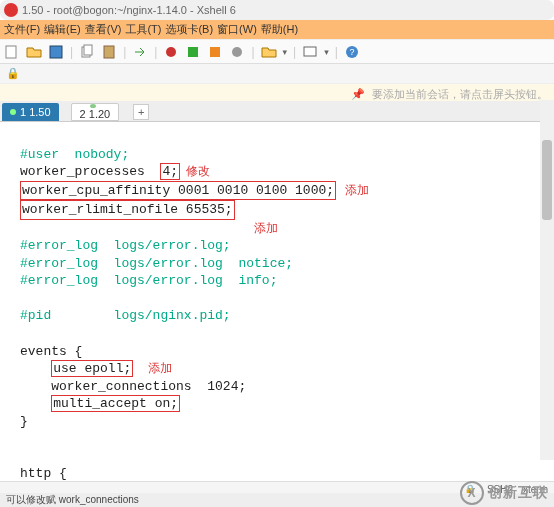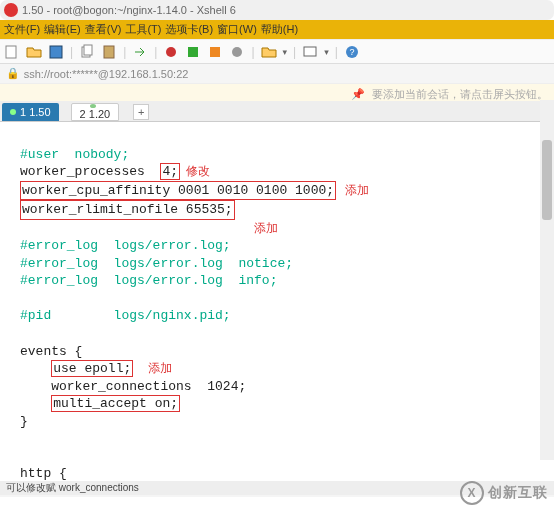--- a/index.html
+++ b/index.html
@@ -1,19 +1,19 @@
 <!DOCTYPE html>
 <html><head>
 <meta charset="utf-8">
 <style>
 * { margin: 0; padding: 0; box-sizing: border-box; }
 body { font-family: "Microsoft YaHei", Arial, sans-serif; font-size: 12px; background: #fff; width: 554px; height: 507px; overflow: hidden; position: relative; }
 .titlebar { height: 20px; background: #f0f0f0; display: flex; align-items: center; padding: 0 4px; color: #666; font-size: 11px; border-radius: 7px; }
 .titlebar .icon { width: 14px; height: 14px; background: #d33; border-radius: 50%; margin-right: 4px; }
-.menubar { height: 20px; background: #eab308; display: flex; align-items: center; padding: 0 4px; font-size: 11px; color: #333; border-bottom: 1px solid #eee; }
+.menubar { height: 20px; background: #fdba74; display: flex; align-items: center; padding: 0 4px; font-size: 11px; color: #333; border-bottom: 1px solid #eee; }
 .menubar span { margin-right: 4px; cursor: pointer; }
 .toolbar { height: 24px; background: #fafafa; display: flex; align-items: center; padding: 0 4px; gap: 6px; border-bottom: 1px solid #ddd; }
 .toolbar .tbtn { width: 16px; height: 16px; display: inline-block; }
 .addressbar { height: 20px; background: #f5f5f5; display: flex; align-items: center; padding: 0 6px; font-size: 11px; color: #888; border-bottom:1px solid #eee;}
 .hintbar { height: 18px; background: #fef9e7; color: #aaa; font-size: 11px; padding: 3px 6px; border-bottom:1px solid #eee;text-align:right;}
 .tabbar { height: 20px; background: #eee; display: flex; align-items: center; padding: 0 2px; gap: 12px; border-bottom: 1px solid #ccc; }
 .tab { height: 18px; padding: 0 8px; font-size: 11px; display: flex; align-items: center; cursor: pointer; border-radius: 2px 2px 0 0; }
 .tab.active { background: #2a7ab0; color: #fff; }
 .tab.inactive { background: #fff; border: 1px solid #ccc; color: #333; flex-direction: column; }
 .tab .dot { width: 6px; height: 6px; border-radius: 50%; margin-right: 4px; }
@@ -24,21 +24,21 @@
 .comment { color: #0a8; }
 .box-red { border: 1px solid #d33; display: inline; padding: 0 1px; }
 .box-red-block { border: 1px solid #d33; display: inline-block; padding: 0 1px; }
 .anno { color: #d33; font-family: "Microsoft YaHei"; font-size: 12px; }
 .statusbar { position: absolute; bottom: 10px; left: 0; right: 0; height: 16px; background: #f5f5f5; border-top: 1px solid #ddd; font-size: 10px; color: #666; display: flex; align-items: center; padding: 0 6px; }
 .statusbar .right { margin-left: auto; display: flex; gap: 10px; }
 .watermark { position: absolute; right: 6px; bottom: 2px; font-size: 14px; color: #999; font-weight: bold; letter-spacing: 1px; display:flex; align-items:center; gap:4px;}
 .watermark .logo { width: 24px; height: 24px; border: 2px solid #999; border-radius: 50%; display: flex; align-items: center; justify-content: center; font-size: 12px; color: #999; }
 .scrollbar-v { position: absolute; right: 0; top: 100px; width: 14px; height: 360px; background: #f0f0f0; }
 .scrollbar-v .thumb { position: absolute; top: 40px; left: 2px; width: 10px; height: 80px; background: #c0c0c0; border-radius: 3px; }
-.footer-text { position:absolute; bottom:12px; left:0; font-size:10px; color:#444; padding:0 6px; background:#eee; width:100%;}
+.footer-text { position:absolute; bottom:0; left:0; font-size:10px; color:#444; padding:0 6px; background:#eee; width:100%;}
 </style>
 </head>
 <body>
 
 <div class="titlebar">
   <span class="icon"></span>
   <span>1.50 - root@bogon:~/nginx-1.14.0 - Xshell 6</span>
 </div>
 
 <div class="menubar">
@@ -98,21 +98,20 @@
   <span style="color:#666;font-size:9px">▾</span>
   <span style="color:#ccc">|</span>
   <span class="tbtn"><svg viewBox="0 0 16 16">
         <circle cx="8" cy="8" r="6" fill="#48c"></circle>
         <text x="8" y="11" font-size="9" fill="#fff" text-anchor="middle">?</text>
       </svg></span>
 </div>
 
 <div class="addressbar">
   <span style="margin-right:4px">🔒</span>
-  <span>ssh://root:******@192.168.1.50:22</span>
 </div>
 
 <div class="hintbar">
   <span style="color:#d33;margin-right:4px">📌</span>
   <span>要添加当前会话，请点击屏头按钮。</span>
 </div>
 
 <div class="tabbar">
   <div class="tab active">
       <span class="dot"></span>

